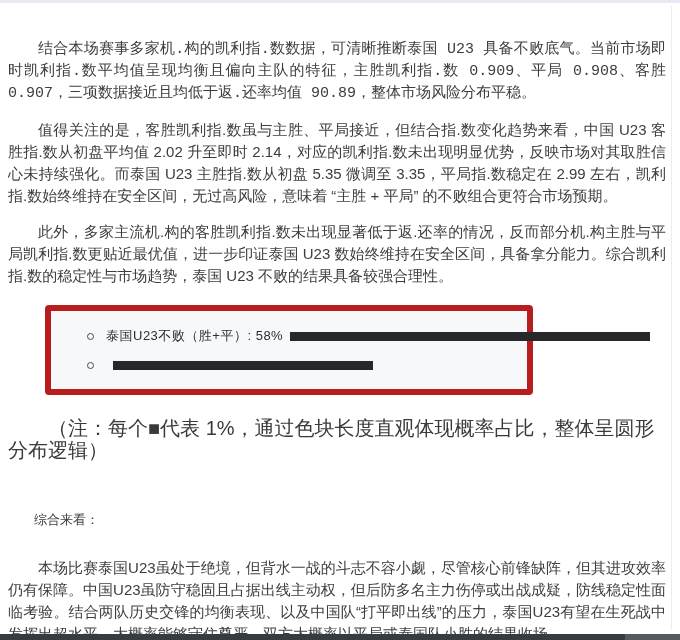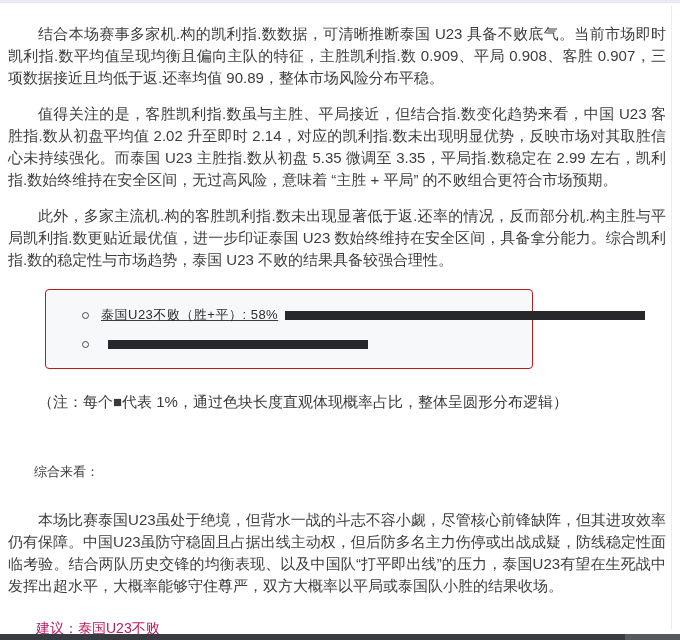--- a/index.html
+++ b/index.html
@@ -27,29 +27,28 @@
     padding: 20px 14px 0 8px;
   }
   .para {
     font-size: 15px;
     line-height: 22px;
     text-indent: 2em;
     text-align: justify;
     color: #3d3d3d;
     margin-top: 14px;
   }
-  .para.first { margin-top: 0; }
+  .para.first { margin-top: 16px; font-family: Liberation Mono, monospace; }
   .prob-box {
     margin: 18px 8px 0 37px;
     width: 488px;
     background: #f7f8fa;
-    border: 1px solid #b91c1c;
+    border: 6px solid #b91c1c;
     border-radius: 4px;
     padding: 13px 16px 12px 16px;
-    text-decoration: underline;
   }
   .prob-row {
     display: flex;
     align-items: center;
     height: 24px;
   }
   .prob-row + .prob-row { margin-top: 5px; }
   .bullet {
     width: 7px; height: 7px;
     border: 1.3px solid #4a4a4a;
@@ -67,21 +66,21 @@
   }
   .prob-bar {
     display: inline-block;
     height: 9px;
     margin-left: 7px;
     background: #26282b;
     flex: 0 0 auto;
   }
   .note {
     margin-top: 22px;
-    font-size: 15px;
+    font-size: 20px;
     line-height: 22px;
     text-indent: 2em;
     color: #3a3a3a;
   }
   .summary-heading {
     margin-top: 48px;
     font-size: 13px;
     line-height: 22px;
     text-indent: 2em;
     color: #3d3d3d;

